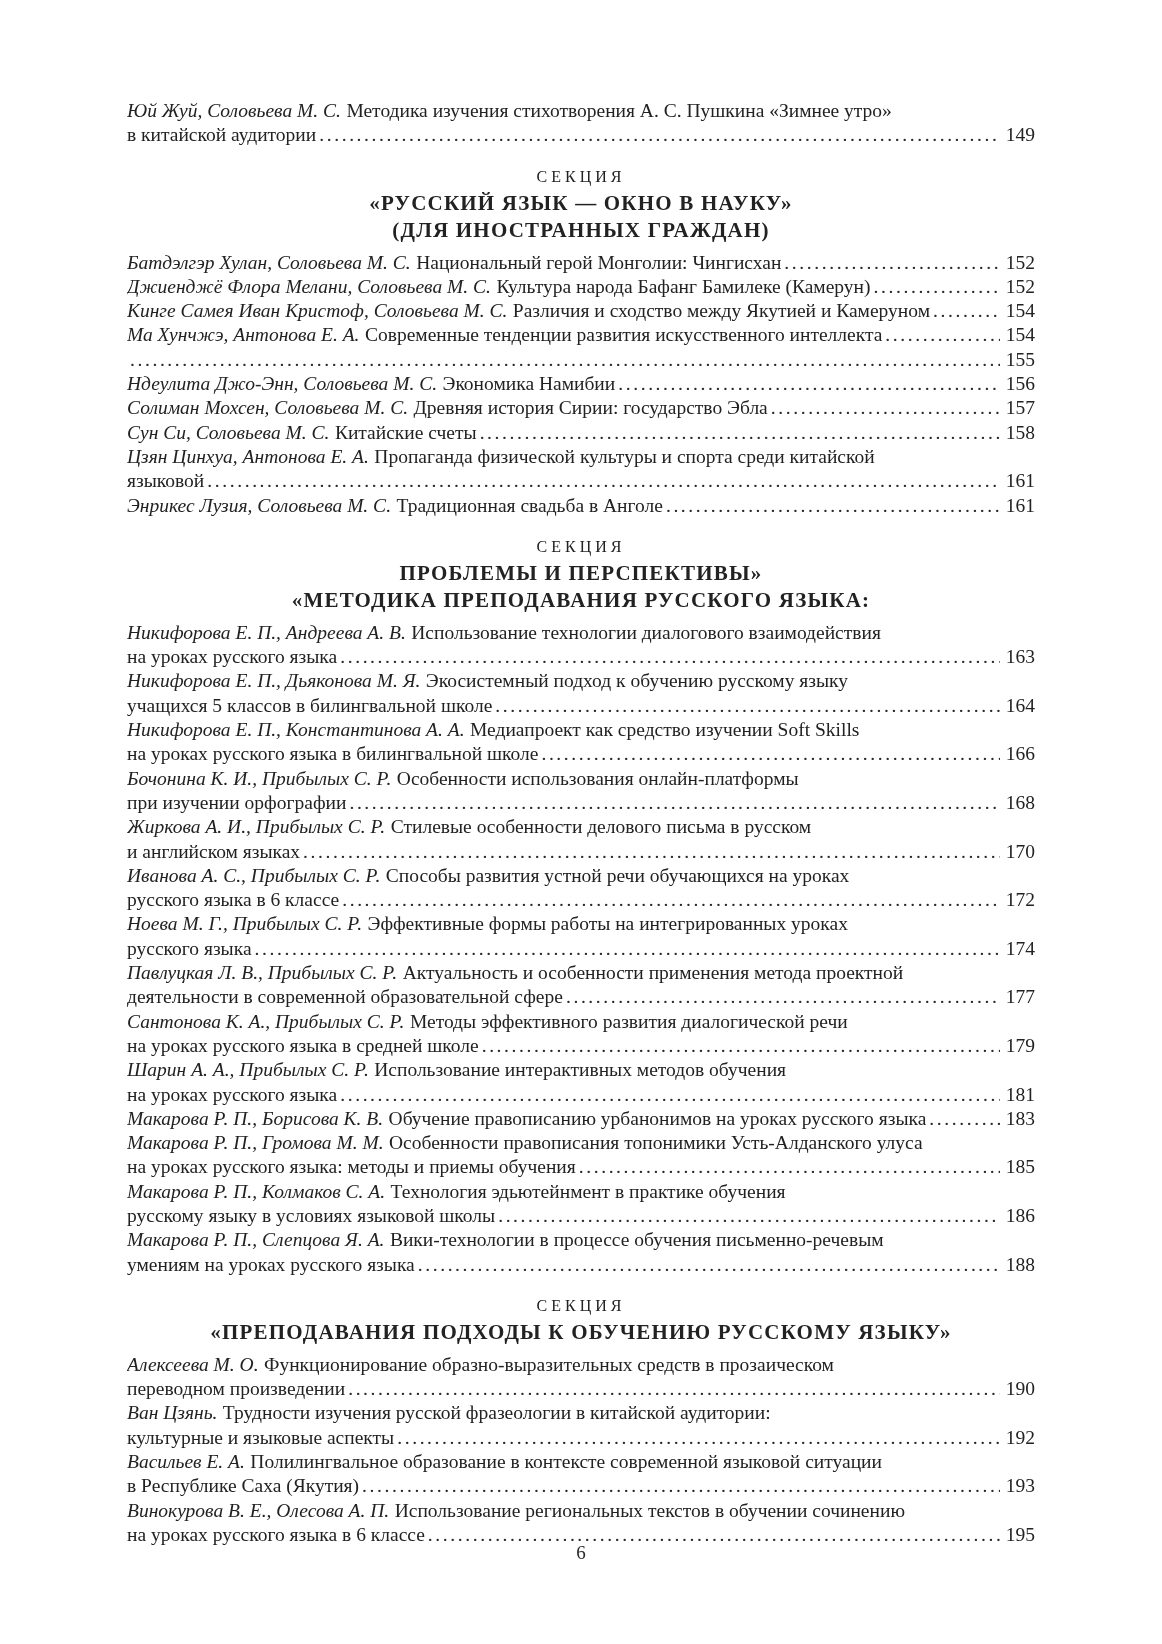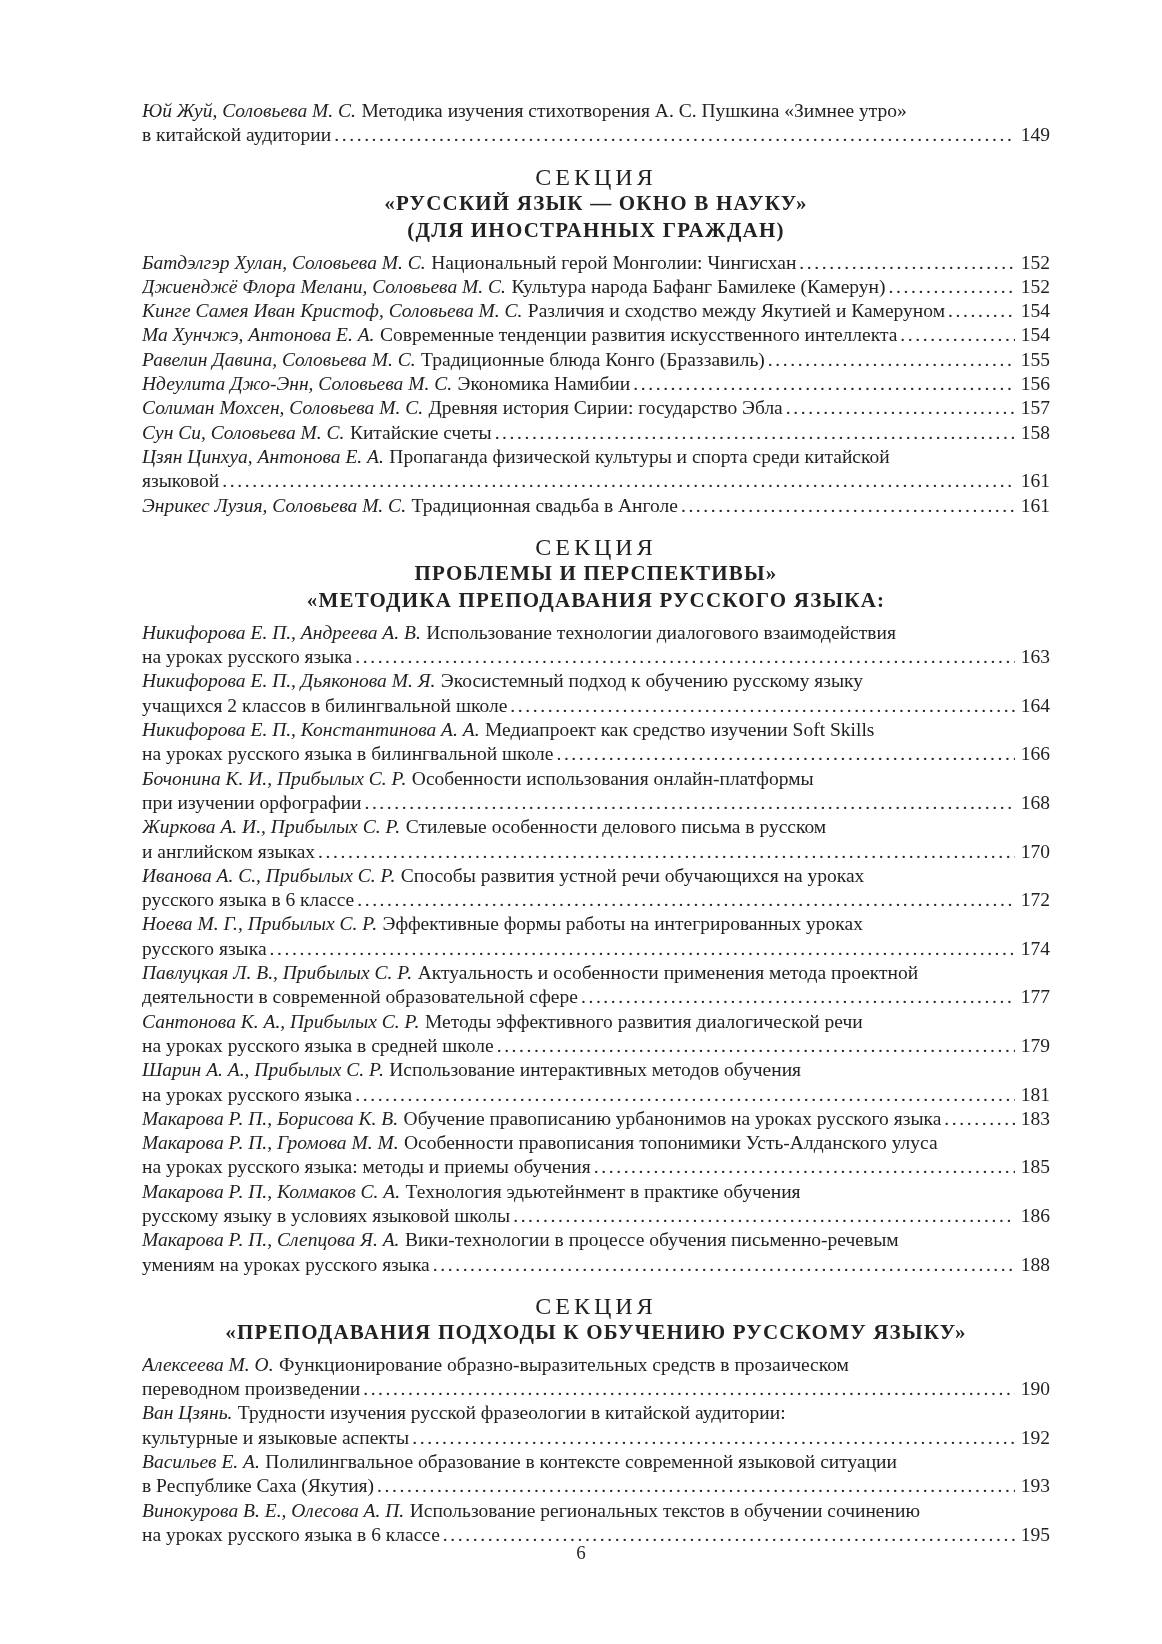--- a/index.html
+++ b/index.html
@@ -8,21 +8,21 @@
     width: 1162px;
     height: 1644px;
     margin: 0 auto;
     background: #ffffff;
     color: #222222;
     font-family: "Liberation Serif", "DejaVu Serif", serif;
     overflow: hidden;
   }
   .content {
     position: absolute;
-    left: 142px;
+    left: 127px;
     top: 99px;
     width: 908px;
   }
   
   .entry { margin: 0; }
   .entry-line {
     display: flex;
     align-items: baseline;
     font-size: 19.5px;
     line-height: 24.3px;
@@ -50,21 +50,21 @@
     flex: none;
     padding-left: 5px;
     text-align: right;
   }
   
   .section-block {
     text-align: center;
     margin: 11px 0 7px 0;
   }
   .kicker {
-    font-size: 24px;
+    font-size: 16px;
     line-height: 26px;
     letter-spacing: 4px;
     margin-top: 16px;
   }
   .sec-title {
     font-weight: bold;
     font-size: 21px;
     line-height: 27px;
     letter-spacing: 1.2px;
   }
@@ -123,21 +123,20 @@
         </div>
         <div class="entry">
           <div class="entry-line">
             <span class="linetext"><span class="authors">Ма Хунчжэ, Антонова Е. А.</span><span class="title">Современные тенденции развития искусственного интеллекта</span></span>
             <span class="dots"></span>
             <span class="pagenum">154</span>
           </div>
         </div>
         <div class="entry">
           <div class="entry-line">
-            <span class="linetext"><span class="authors">Равелин Давина, Соловьева М. С.</span><span class="title">Традиционные блюда Конго (Браззавиль)</span></span>
             <span class="dots"></span>
             <span class="pagenum">155</span>
           </div>
         </div>
         <div class="entry">
           <div class="entry-line">
             <span class="linetext"><span class="authors">Ндеулита Джо-Энн, Соловьева М. С.</span><span class="title">Экономика Намибии</span></span>
             <span class="dots"></span>
             <span class="pagenum">156</span>
           </div>
@@ -186,21 +185,21 @@
             <span class="linetext"><span class="title">на уроках русского языка</span></span>
             <span class="dots"></span>
             <span class="pagenum">163</span>
           </div>
         </div>
         <div class="entry">
           <div class="entry-line">
             <span class="linetext"><span class="authors">Никифорова Е. П., Дьяконова М. Я.</span><span class="title">Экосистемный подход к обучению русскому языку</span></span>
           </div>
           <div class="entry-line">
-            <span class="linetext"><span class="title">учащихся 2 классов в билингвальной школе</span></span>
+            <span class="linetext"><span class="title">учащихся 5 классов в билингвальной школе</span></span>
             <span class="dots"></span>
             <span class="pagenum">164</span>
           </div>
         </div>
         <div class="entry">
           <div class="entry-line">
             <span class="linetext"><span class="authors">Никифорова Е. П., Константинова А. А.</span><span class="title">Медиапроект как средство изучении Soft Skills</span></span>
           </div>
           <div class="entry-line">
             <span class="linetext"><span class="title">на уроках русского языка в билингвальной школе</span></span>

